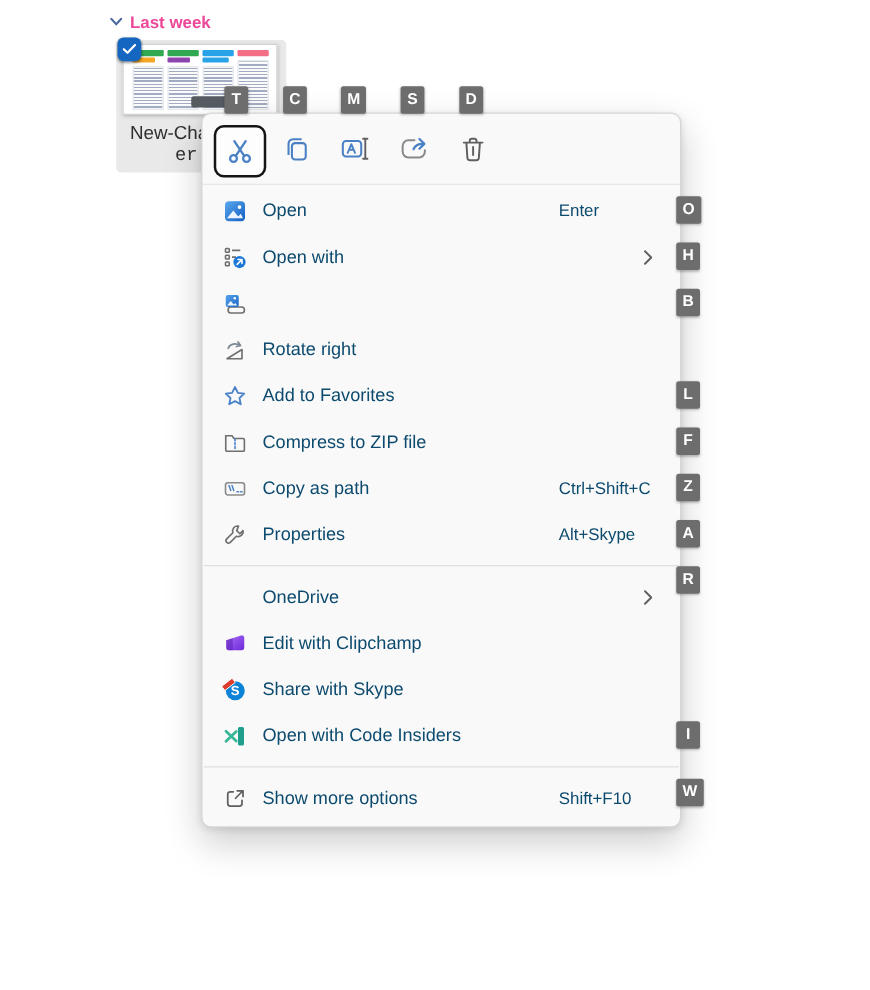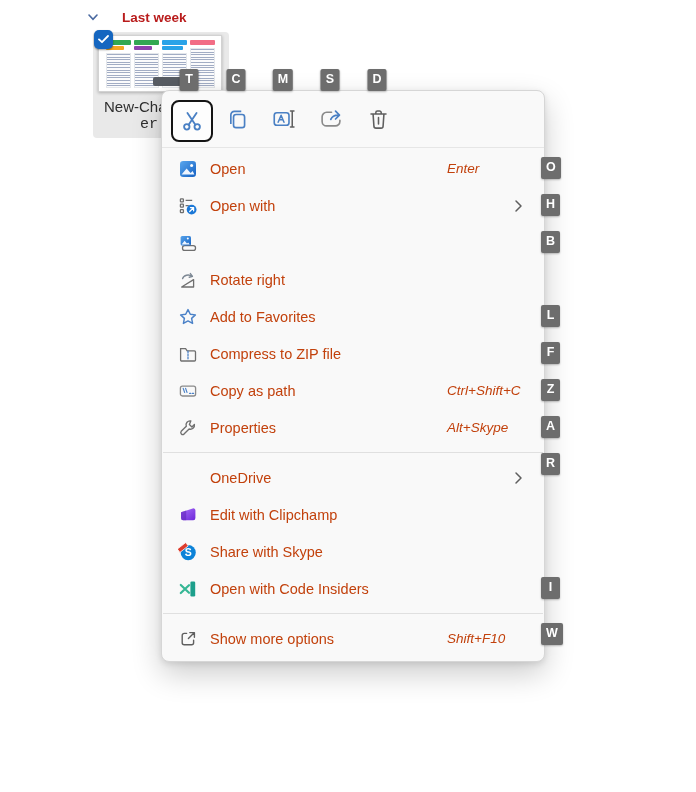--- a/index.html
+++ b/index.html
@@ -1,22 +1,22 @@
 <!DOCTYPE html>
 <html><head>
 <meta charset="utf-8">
 <style>
   html,body{margin:0;padding:0;background:#fff;}
   .canvas{
     position:relative;width:696px;height:792px;background:#ffffff;overflow:hidden;
     font-family:"Liberation Sans","DejaVu Sans",sans-serif;color:#1b1b1b;
   }
   
-  .group-header{position:absolute;left:88px;top:10px;display:flex;align-items:center;gap:24px;
-    color:#b91c1c;font-size:13.5px;font-weight:700;}
+  .group-header{position:absolute;left:88px;top:10px;display:flex;align-items:center;gap:6px;
+    color:#ec4899;font-size:13.5px;font-weight:700;}
   .group-header svg{display:block;}
   
   .file-tile{position:absolute;left:93px;top:32px;width:136px;height:106px;background:#e9e9e9;border-radius:4px;}
   .thumb{position:absolute;left:5px;top:3px;width:124px;height:57px;background:#fff;border:1px solid #d2d2d2;
     box-shadow:0 1px 3px rgba(0,0,0,.25);display:flex;gap:3px;padding:4px 0 3px 7px;box-sizing:border-box;}
   .t-col{width:25px;display:flex;flex-direction:column;}
   .t-bar{height:4.5px;border-radius:1px;margin-bottom:1.5px;}
   .t-bar.small{height:3.5px;width:70%;}
   .t-body{flex:1;margin-top:1.5px;background:
      repeating-linear-gradient(180deg, rgba(88,108,150,.55) 0 1px, rgba(0,0,0,0) 1px 2.6px);
@@ -30,22 +30,22 @@
   
   .context-menu{position:absolute;left:161px;top:90px;width:384px;background:#f9f9f9;
     border:1px solid #d6d6d6;border-radius:8px;box-shadow:0 12px 30px rgba(0,0,0,.20), 0 2px 6px rgba(0,0,0,.10);
     box-sizing:border-box;z-index:5;}
   .command-bar{position:relative;height:56px;border-bottom:1px solid #e6e6e6;}
   .cmd-btn{position:absolute;top:9px;width:38px;height:38px;border-radius:6px;display:flex;align-items:center;justify-content:center;}
   .cmd-btn.focused{border:2.4px solid #141414;background:#fdfdfd;border-radius:8px;}
   .menu-items{position:relative;padding:2px 0 4px 0;}
   .menu-row{position:relative;height:37px;display:flex;align-items:center;}
   .mi-icon{width:20px;height:20px;margin-left:16px;margin-right:12px;flex:0 0 20px;display:flex;align-items:center;justify-content:center;}
-  .mi-label{font-size:14.5px;color:#c2410c;white-space:nowrap;}
-  .mi-shortcut{position:absolute;left:285px;font-size:13.5px;color:#c2410c;white-space:nowrap;font-style:italic;}
+  .mi-label{font-size:14.5px;color:#0c4a6e;white-space:nowrap;}
+  .mi-shortcut{position:absolute;left:285px;font-size:13.5px;color:#0c4a6e;white-space:nowrap;}
   .mi-chevron{position:absolute;left:352px;top:50%;transform:translateY(-50%);display:flex;}
   .menu-sep{height:1px;background:#e0e0e0;margin:6px 1px;}
   
   .ak-badge{position:absolute;background:#6d6d6d;color:#fff;font-size:12.5px;font-weight:700;
     padding:3px 5px;min-width:9px;text-align:center;border-radius:2px;line-height:1.25;
     box-shadow:0 1px 2px rgba(0,0,0,.25);z-index:10;}
   
   .caption{position:absolute;left:0;top:750px;width:100%;text-align:center;font-size:15.5px;color:#3d3d3d;}
 </style>
 </head>

